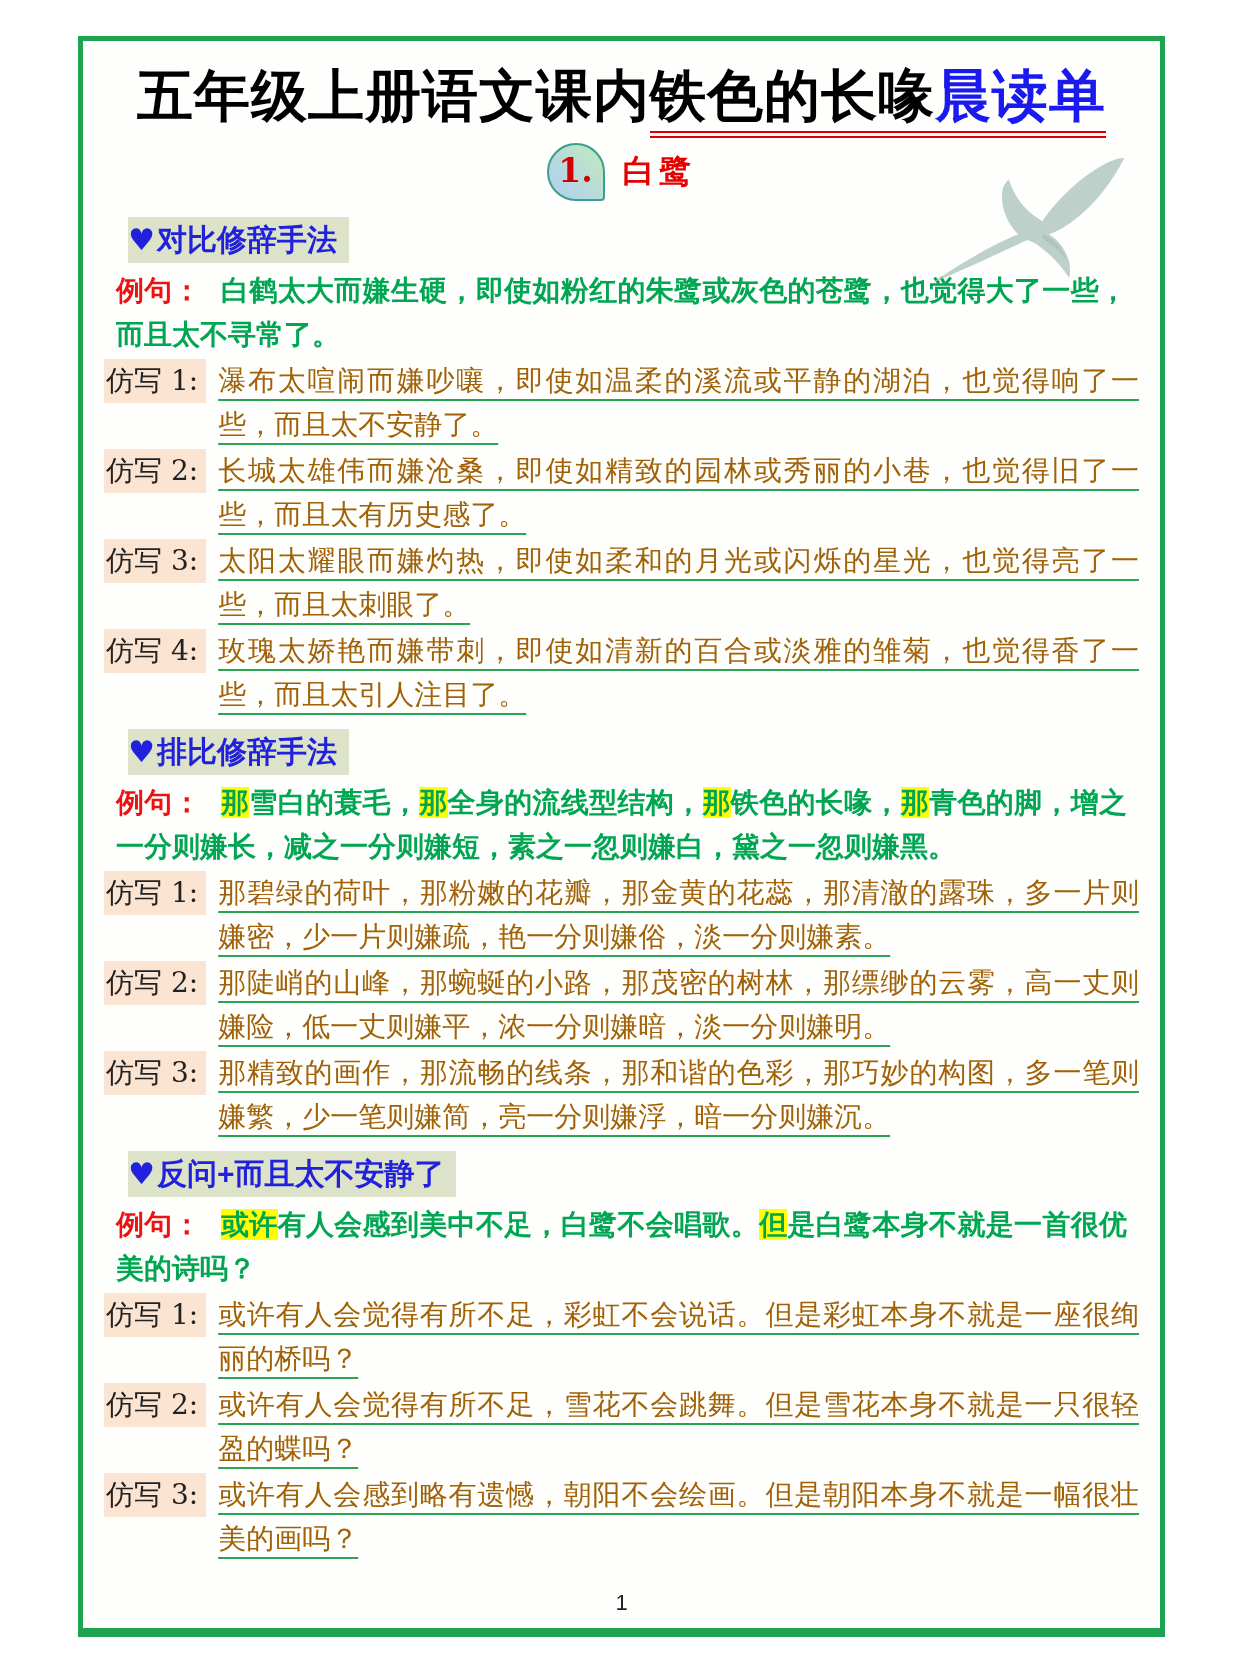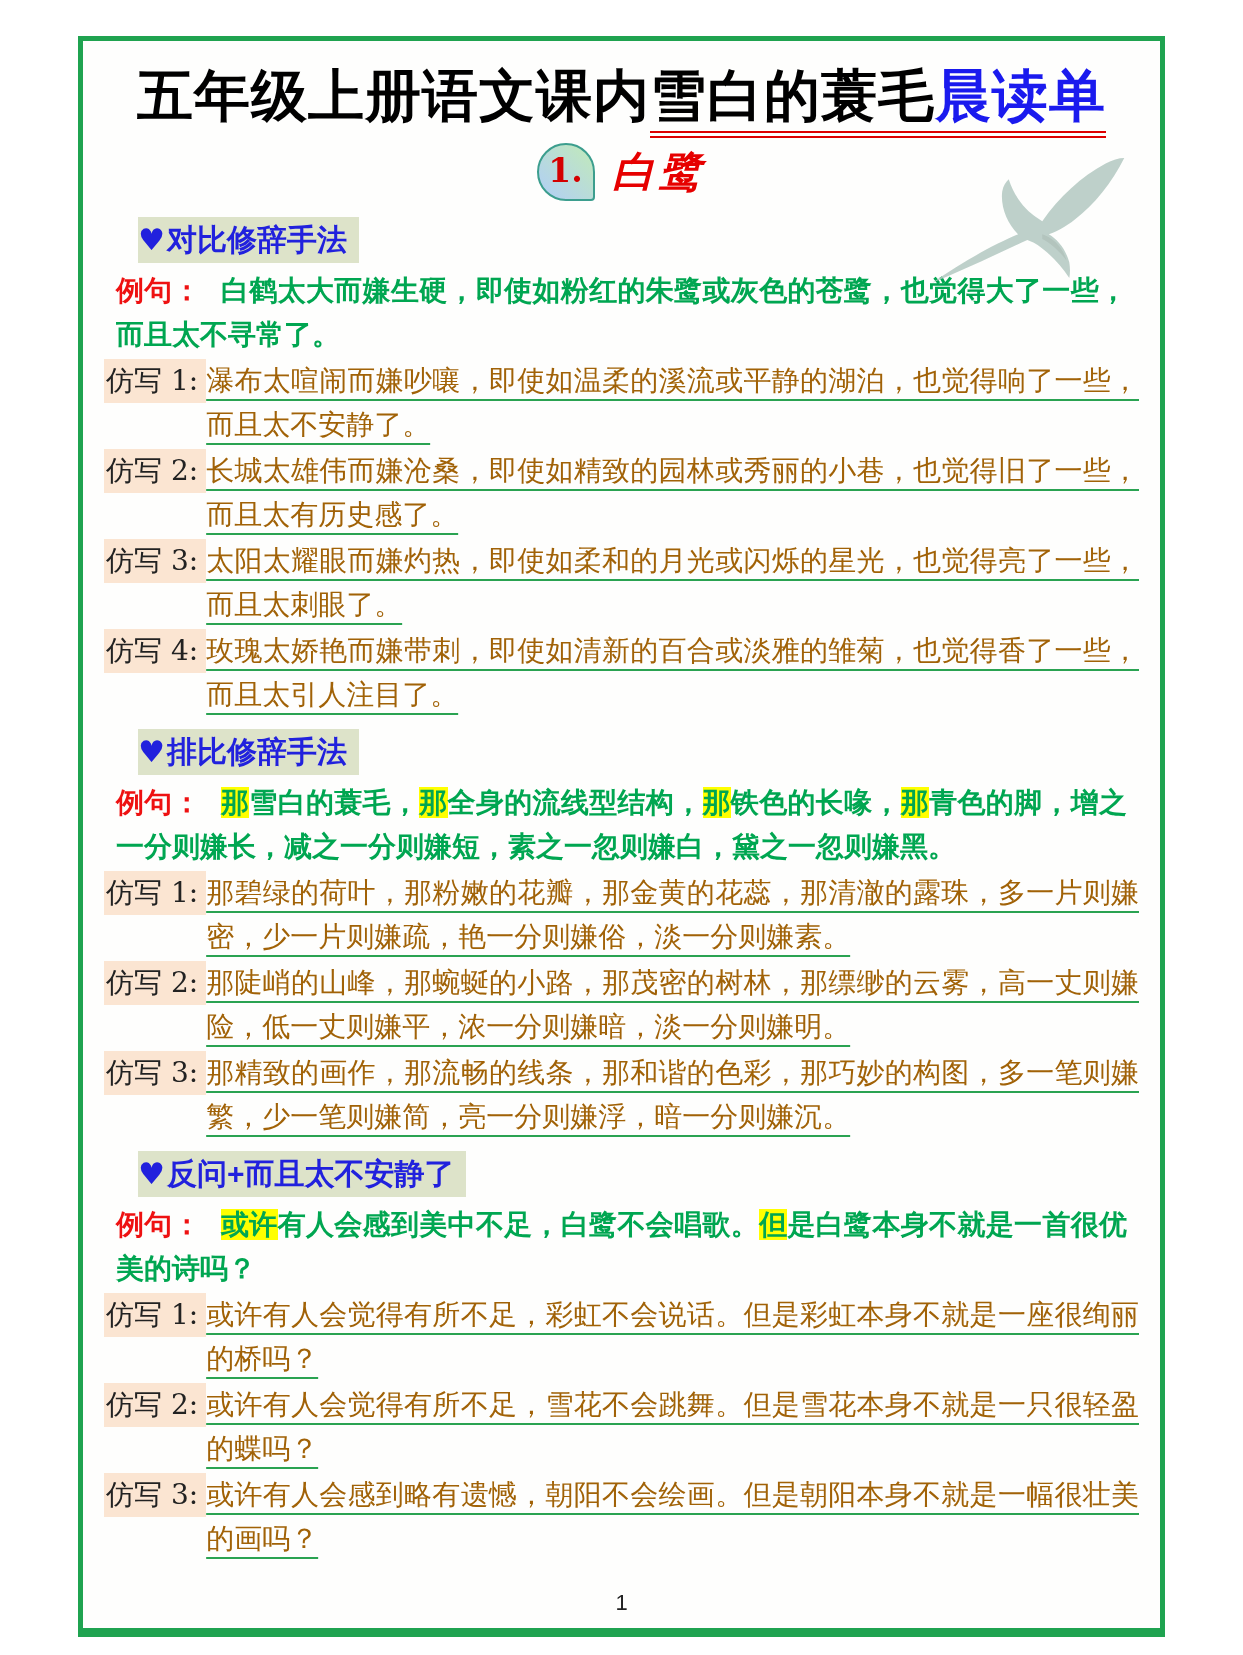--- a/index.html
+++ b/index.html
@@ -46,25 +46,25 @@
     width:58px;height:58px;flex:0 0 auto;
     border-radius:50% 50% 4px 50%;
     background:linear-gradient(45deg,#b3d2ee 15%,#bfe6c2 85%);
     border:2px solid #3c9e8e;
     display:flex;align-items:center;justify-content:center;
     font-family:"DejaVu Serif",serif;font-weight:bold;font-size:33px;
     color:#d40000;padding-bottom:4px;
   }
   .lesson-name{
     font-family:"DejaVu Serif",serif;font-weight:bold;
-    font-size:42px;color:var(--lesson-red);letter-spacing:5px;font-style:italic;
+    font-size:32px;color:var(--lesson-red);letter-spacing:5px;
   }
   .bird{position:absolute;top:108px;right:32px;width:205px;height:165px;opacity:.85;}
   
-  .heading-row{margin:12px 10px 6px;padding-left:24px;}
+  .heading-row{margin:12px 0 6px;padding-left:24px;}
   .section-heading{
     display:inline-block;background:var(--heading-bg);
     color:var(--heading-blue);font-weight:bold;font-size:30px;
     line-height:42px;padding:2px 12px 2px 0;
   }
   .heart-icon{
     color:var(--heading-blue);font-size:30px;margin:0 2px 0 0;
     font-family:"DejaVu Sans",sans-serif;
   }
   .example{
@@ -74,41 +74,41 @@
   .example-label{color:var(--example-red);margin-right:20px;}
   .example-text{color:var(--example-green);}
   .hl{background:var(--highlight-yellow);}
   .imitation{
     display:flex;align-items:flex-start;margin:2px 0;
     font-size:28px;line-height:44px;
   }
   .imitation-label{
     flex:0 0 auto;background:var(--item-label-bg);
     font-family:"DejaVu Serif",serif;color:#222;
-    padding:0 8px 0 2px;margin-right:0;white-space:nowrap;
+    padding:0 8px 0 2px;margin-right:12px;white-space:nowrap;
   }
   .imitation-text{
     flex:1;font-family:"DejaVu Serif",serif;color:#a16207;
     text-align:justify;
     text-decoration:underline;
     text-decoration-color:var(--item-underline);
     text-decoration-thickness:2px;
     text-underline-offset:9px;
   }
   .page-number{
     position:absolute;bottom:12px;left:0;right:0;
     text-align:center;font-size:22px;color:#222;
   }
 </style>
 </head>
 <body>
 
 <div class="frame">
 
-  <div class="page-title"><span>五年级上册语文课内</span><span class="title-underlined"><span>雪白的蓑毛</span><span class="title-accent">晨读单</span></span>
+  <div class="page-title"><span>五年级上册语文课内</span><span class="title-underlined"><span>铁色的长喙</span><span class="title-accent">晨读单</span></span>
   </div>
 
   <div class="lesson-row">
     <div class="lesson-badge">
       <span>1.</span>
     </div>
     <div class="lesson-name">白鹭</div>
   </div>
 
   <svg class="bird" viewBox="0 0 220 170" aria-hidden="true">

